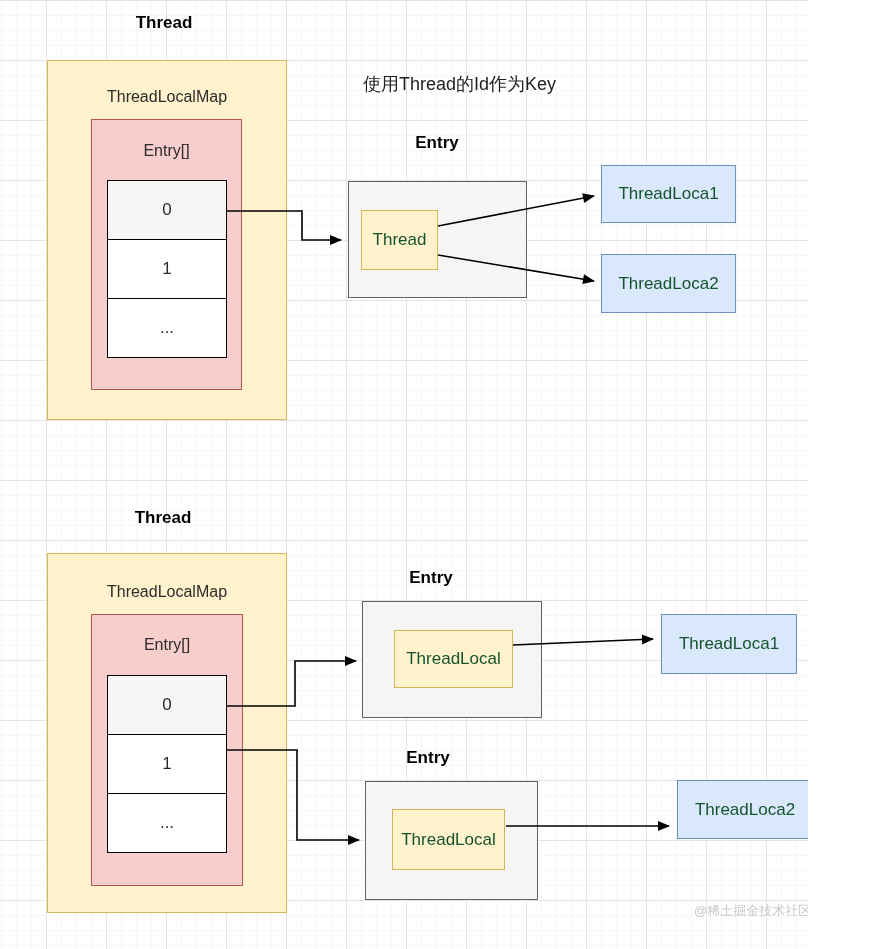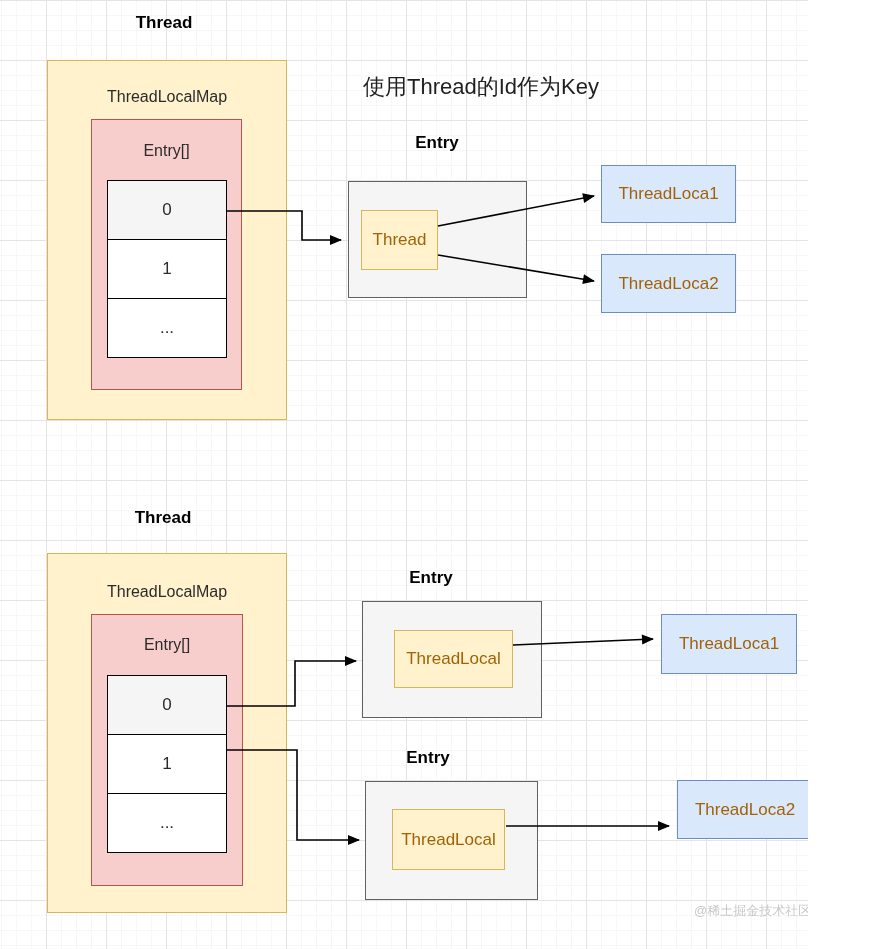--- a/index.html
+++ b/index.html
@@ -18,42 +18,42 @@
     background-size: 60px 60px, 60px 60px, 15px 15px, 15px 15px;
     background-position: 0 0, 46px 0, 0 0, 1px 0;
   }
   .shape {
     position: absolute;
     box-sizing: border-box;
     display: flex;
     align-items: center;
     justify-content: center;
     font-size: 17px;
-    color: #a16207;
+    color: #14532d;
   }
   .yellow { background:#FFF2CC; border:1px solid #D6B656; }
   .pink   { background:#F8CECC; border:1px solid #B85450; }
   .gray   { background:#F5F5F5; border:1px solid #616161; }
   .blue   { background:#DAE8FC; border:1px solid #6C8EBF; }
   .title {
     position: absolute;
     font-size: 17px;
     font-weight: bold;
     color: #000;
     text-align: center;
   }
   .lbl {
     position: absolute;
     font-size: 16px;
     color: #2b2b2b;
     text-align: center;
   }
   .caption {
     position: absolute;
-    font-size: 22px;
+    font-size: 18px;
     color: #1f1f1f;
     white-space: nowrap;
   }
   .table { position: absolute; }
   .cell {
     box-sizing: border-box;
     width: 120px;
     height: 60px;
     border: 1px solid #000;
     background: #ffffff;

